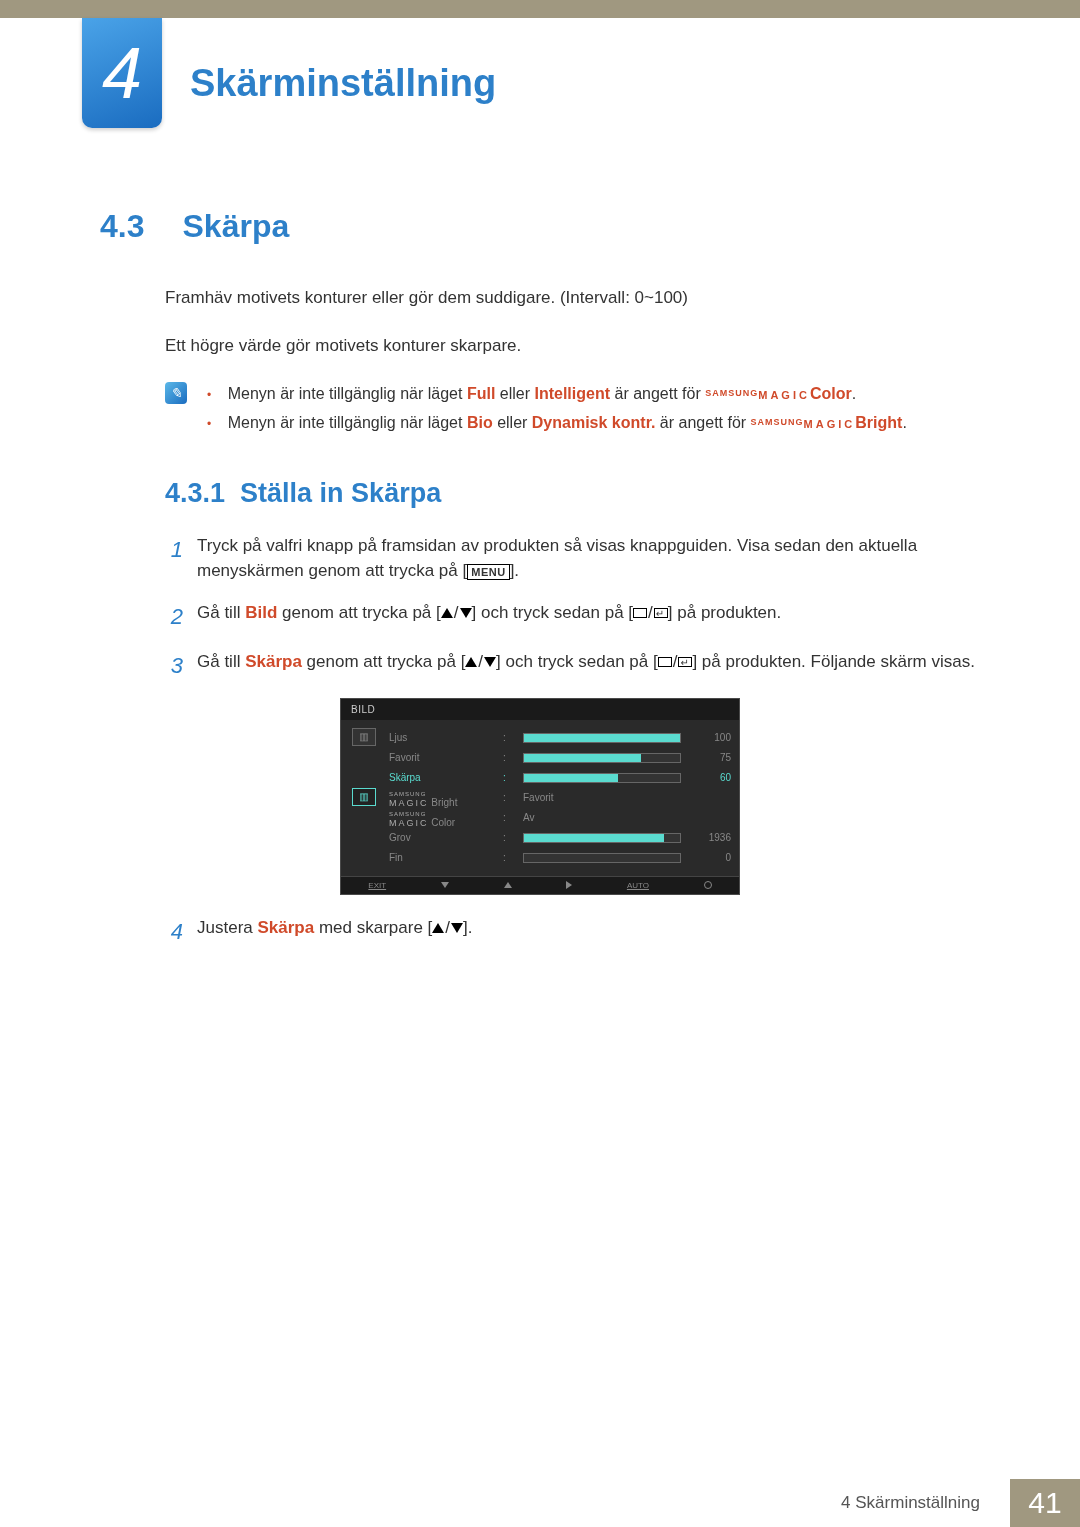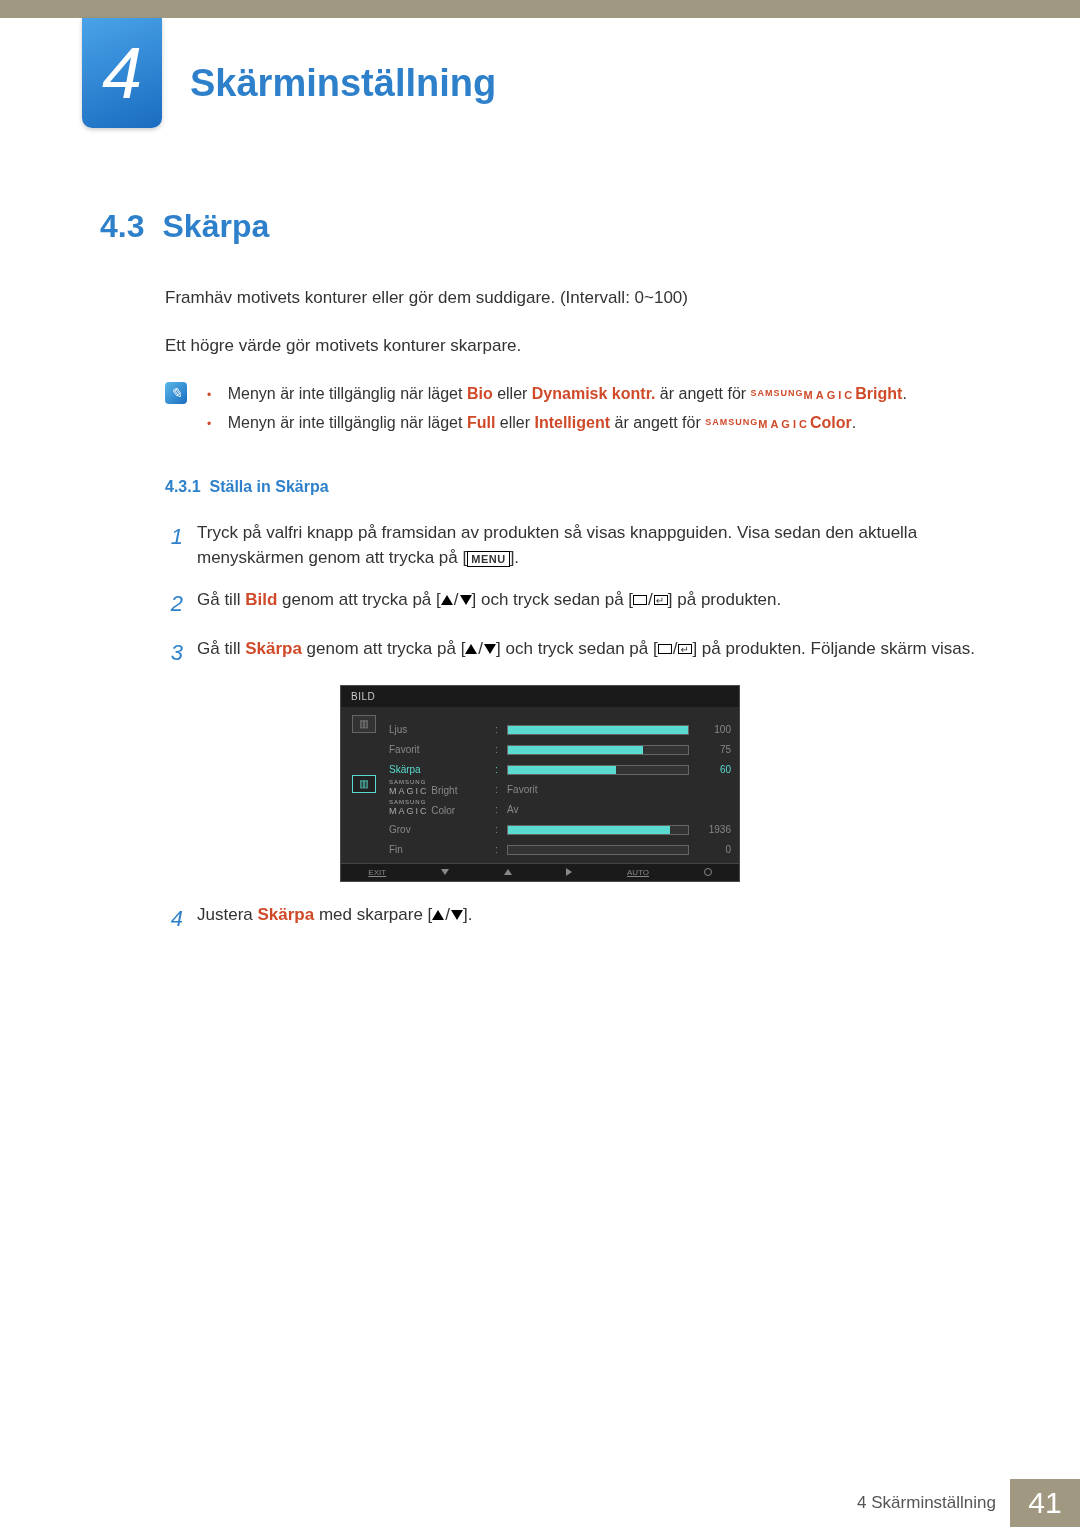--- a/index.html
+++ b/index.html
@@ -45,21 +45,21 @@
   font-size: 38px;
   font-weight: bold;
   color: #2d80c9;
 }
 .content {
   padding: 80px 100px 0 100px;
 }
 .section-heading {
   display: flex;
   align-items: baseline;
-  gap: 18px;
+  gap: 38px;
   margin-bottom: 40px;
 }
 .section-num {
   font-size: 32px;
   color: #2d80c9;
   font-weight: bold;
 }
 .section-title {
   font-size: 32px;
   color: #2d80c9;
@@ -98,21 +98,21 @@
 .note-list li::before {
   content: "•";
   color: #d04a2a;
   margin-right: 12px;
   font-size: 12px;
 }
 .kw { color: #d04a2a; font-weight: bold; }
 .samsung-label { color: #d04a2a; font-size: 9px; font-weight: bold; letter-spacing: 1px; position: relative; top: -3px; }
 .magic-label { color: #d04a2a; font-size: 11px; font-weight: bold; letter-spacing: 3px; }
 .subsection-heading {
-  font-size: 16px;
+  font-size: 27px;
   font-weight: bold;
   color: #2d80c9;
   margin: 40px 0 24px 65px;
 }
 .steps { margin-left: 65px; }
 .step {
   display: flex;
   gap: 14px;
   margin-bottom: 16px;
   font-size: 17px;
@@ -183,25 +183,25 @@
   border: 1px solid #666;
   background: #333;
   color:#888;
   font-size:10px;
   display:flex; align-items:center; justify-content:center;
 }
 .side-ic.active { border-color:#5adbcf; color:#5adbcf; background:#222; }
 .osd-rows { flex:1; }
 .osd-row {
   display:flex;
-  align-items:flex-end;
+  align-items:center;
   font-size:10px;
   color:#888;
   height: 20px;
-  gap:6px;
+  gap:14px;
 }
 .osd-row.hl { color:#5adbcf; }
 .osd-label { width: 100px; }
 .osd-colon { width: 6px; }
 .osd-bar {
   flex:1;
   height: 10px;
   border:1px solid #666;
   position:relative;
   background:#333;
@@ -244,20 +244,21 @@
 }
 .footer-page {
   background:#a09880;
   color:#fff;
   font-size:30px;
   width:70px;
   height:48px;
   display:flex;
   align-items:center;
   justify-content:center;
+  margin-left:16px;
 }
 </style>
 </head>
 <body>
 
 <div class="topbar"></div>
 
 <div class="header">
   <div class="chapter-badge">4</div>
   <div class="chapter-title">Skärminställning</div>
@@ -270,24 +271,24 @@
     <span class="section-title">Skärpa</span>
   </div>
 
   <p class="body-text">Framhäv motivets konturer eller gör dem suddigare. (Intervall: 0~100)</p>
   <p class="body-text">Ett högre värde gör motivets konturer skarpare.</p>
 
   <div class="note-block">
     <div class="note-icon">✎</div>
     <ul class="note-list">
       <li>
-        <span>Menyn är inte tillgänglig när läget </span><span class="kw">Bio</span><span> eller </span><span class="kw">Dynamisk kontr.</span><span> är angett för </span><span class="samsung-label">SAMSUNG</span><span class="magic-label">MAGIC</span><b class="kw">Bright</b><span>.</span>
+        <span>Menyn är inte tillgänglig när läget </span><span class="kw">Full</span><span> eller </span><span class="kw">Intelligent</span><span> är angett för </span><span class="samsung-label">SAMSUNG</span><span class="magic-label">MAGIC</span><b class="kw">Color</b><span>.</span>
       </li>
       <li>
-        <span>Menyn är inte tillgänglig när läget </span><span class="kw">Full</span><span> eller </span><span class="kw">Intelligent</span><span> är angett för </span><span class="samsung-label">SAMSUNG</span><span class="magic-label">MAGIC</span><b class="kw">Color</b><span>.</span>
+        <span>Menyn är inte tillgänglig när läget </span><span class="kw">Bio</span><span> eller </span><span class="kw">Dynamisk kontr.</span><span> är angett för </span><span class="samsung-label">SAMSUNG</span><span class="magic-label">MAGIC</span><b class="kw">Bright</b><span>.</span>
       </li>
     </ul>
   </div>
 
   <div class="subsection-heading">
     <span>4.3.1</span>&nbsp;&nbsp;<span>Ställa in Skärpa</span>
   </div>
 
   <div class="steps">
     <div class="step">

